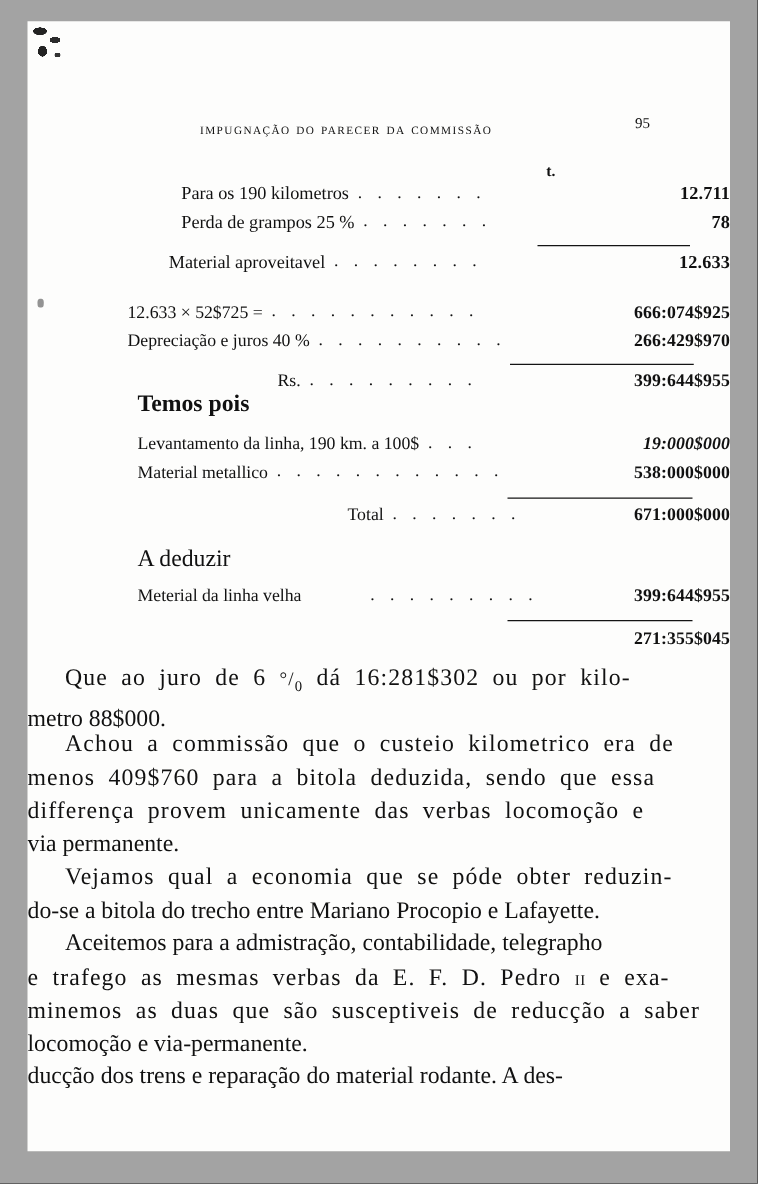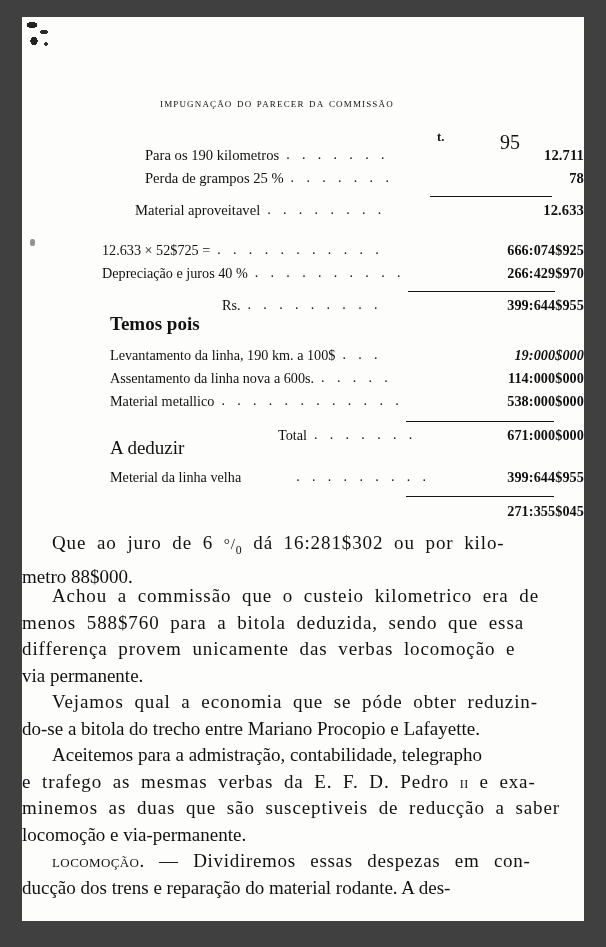--- a/index.html
+++ b/index.html
@@ -13,21 +13,21 @@
     height: 947px;
     position: relative;
     overflow: hidden;
     font-family: "Liberation Serif", "DejaVu Serif", serif;
   }
 
   
   #scan-frame {
     position: absolute;
     inset: 0;
-    background: #404040;
+    background: #a3a3a3;
   }
   #page-sheet {
     position: absolute;
     left: 22px;
     top: 17px;
     width: 562px;
     height: 904px;
     background: #fdfdfc;
     overflow: hidden;
   }
@@ -82,22 +82,21 @@
     font-size: 13.5px;
     letter-spacing: 1.15px;
     font-variant: small-caps;
     text-transform: lowercase;
     white-space: nowrap;
   }
   .runhead-folio {
     position: absolute;
     right: 64px;
     top: -4px;
-    font-size: 20px;
-    margin-top: 40px;
+    font-size: 12px;
   }
 
   
   .tbl {
     position: absolute;
     left: 0;
     width: 562px;
   }
   .trow {
     display: flex;
@@ -223,25 +222,20 @@
 
       <span class="subhead" style="left:88px; top:296px;font-weight:bold;">Temos pois</span>
 
       <div class="tbl" style="top:330px;">
         <div class="trow" style="padding-left:88px; font-size:14.2px;">
           <span class="tlabel">Levantamento da linha, 190 km. a 100$</span>
           <span class="tleader">. . .</span>
           <span class="tval" style="width:96px;font-style:italic;">19:000$000</span>
         </div>
         <div class="trow" style="padding-left:88px; font-size:14.2px;">
-          <span class="tlabel">Assentamento da linha nova a 600s.</span>
-          <span class="tleader">. . . . .</span>
-          <span class="tval" style="width:96px;">114:000$000</span>
-        </div>
-        <div class="trow" style="padding-left:88px; font-size:14.2px;">
           <span class="tlabel">Material metallico</span>
           <span class="tleader">. . . . . . . . . . . .</span>
           <span class="tval" style="width:96px;">538:000$000</span>
         </div>
         <div class="rule" style="margin:5px 30px 5px 384px;"></div>
         <div class="trow" style="padding-left:212px; font-size:14.2px;margin-left:44px;">
           <span class="tlabel">Total</span>
           <span class="tleader">. . . . . . .</span>
           <span class="tval" style="width:96px;">671:000$000</span>
         </div>
@@ -263,37 +257,36 @@
         </div>
       </div>
 
       <div class="para" style="top:513px;">
         <span class="ln wsp"><span class="ind"></span>Que ao juro de 6 <span style="font-size:.8em">°/</span><span style="font-size:.62em; vertical-align:sub">0</span> dá 16:281$302 ou por kilo-</span>
         <span class="ln">metro 88$000.</span>
       </div>
 
       <div class="para" style="top:566px;">
         <span class="ln wsp"><span class="ind"></span>Achou a commissão que o custeio kilometrico era de</span>
-        <span class="ln wsp">menos 588$760 para a bitola deduzida, sendo que essa</span>
+        <span class="ln wsp">menos 409$760 para a bitola deduzida, sendo que essa</span>
         <span class="ln wsp">differença provem unicamente das verbas locomoção e</span>
         <span class="ln">via permanente.</span>
       </div>
 
       <div class="para" style="top:672px;">
         <span class="ln wsp"><span class="ind"></span>Vejamos qual a economia que se póde obter reduzin-</span>
         <span class="ln">do-se a bitola do trecho entre Mariano Procopio e Lafayette.</span>
       </div>
 
       <div class="para" style="top:725px;">
         <span class="ln"><span class="ind"></span>Aceitemos para a admistração, contabilidade, telegrapho</span>
         <span class="ln wsp">e trafego as mesmas verbas da E. F. D. Pedro <span class="scnum">ii</span> e exa-</span>
         <span class="ln wsp">minemos as duas que são susceptiveis de reducção a saber</span>
         <span class="ln">locomoção e via-permanente.</span>
       </div>
 
       <div class="para" style="top:831px;">
-        <span class="ln wsp2"><span class="ind"></span><span class="sc">Locomoção.</span> — Dividiremos essas despezas em con-</span>
         <span class="ln">ducção dos trens e reparação do material rodante. A des-</span>
       </div>
 
     </div>
   </div>
 </div>
 
 </body></html>

